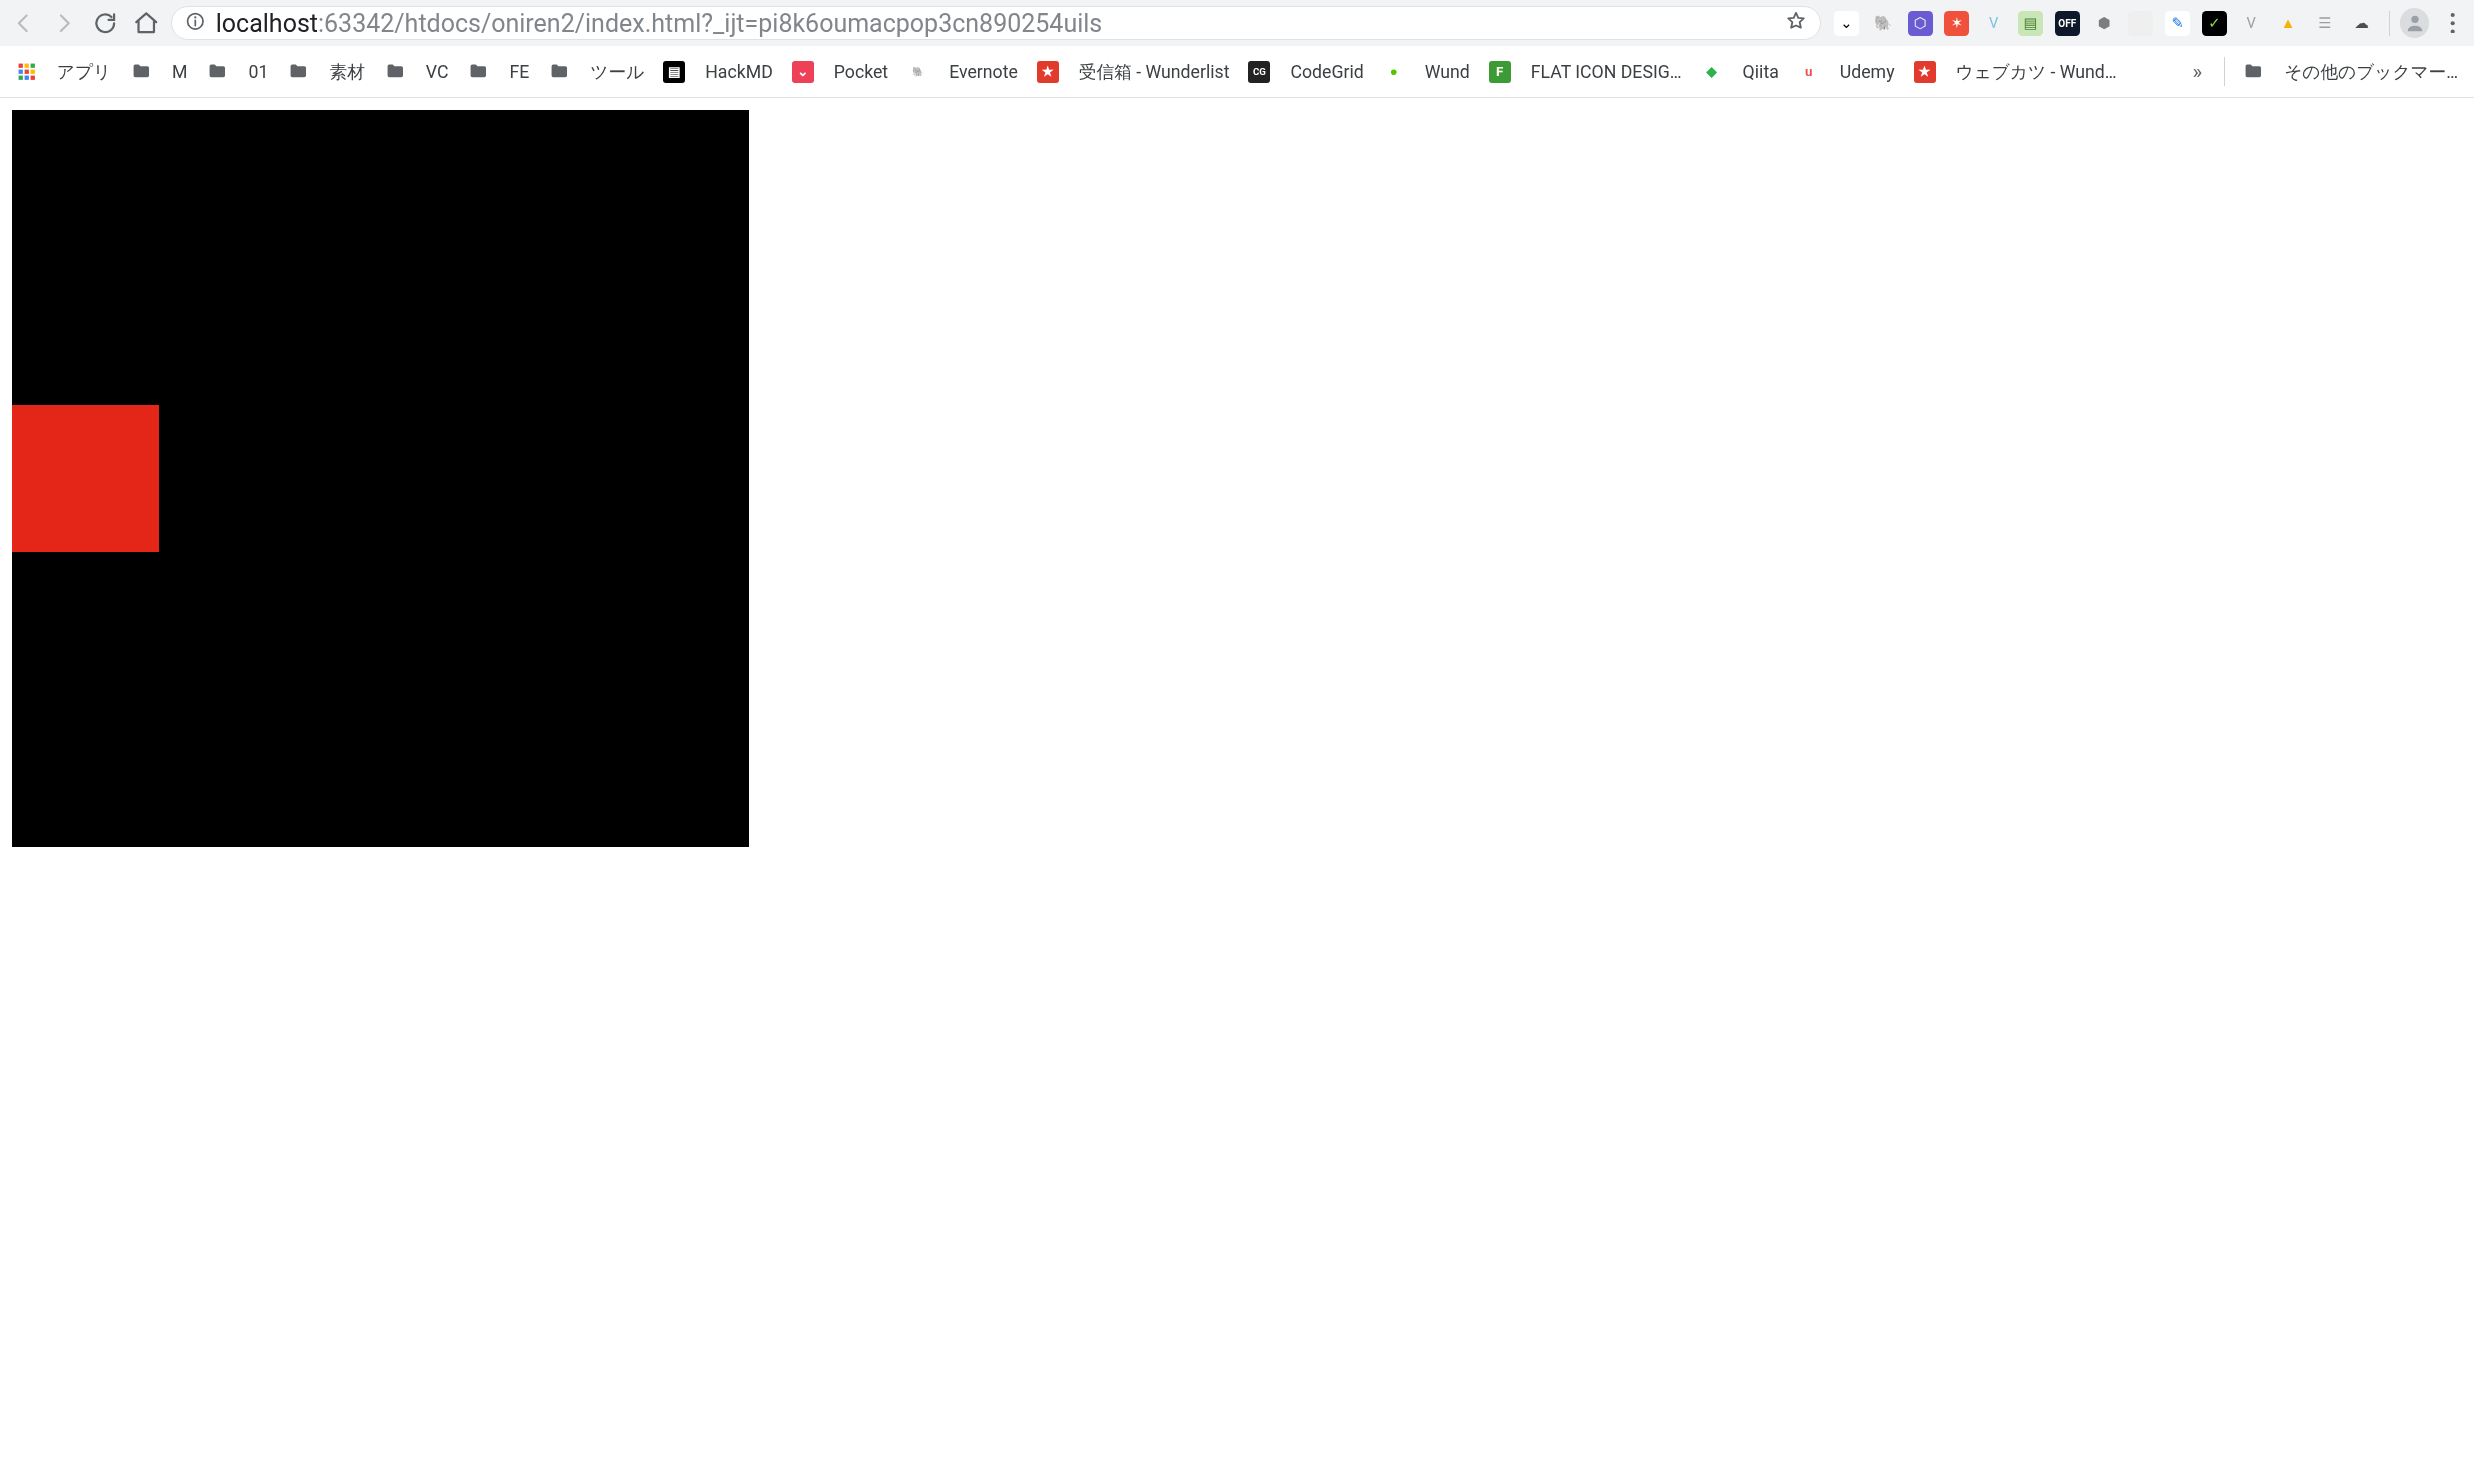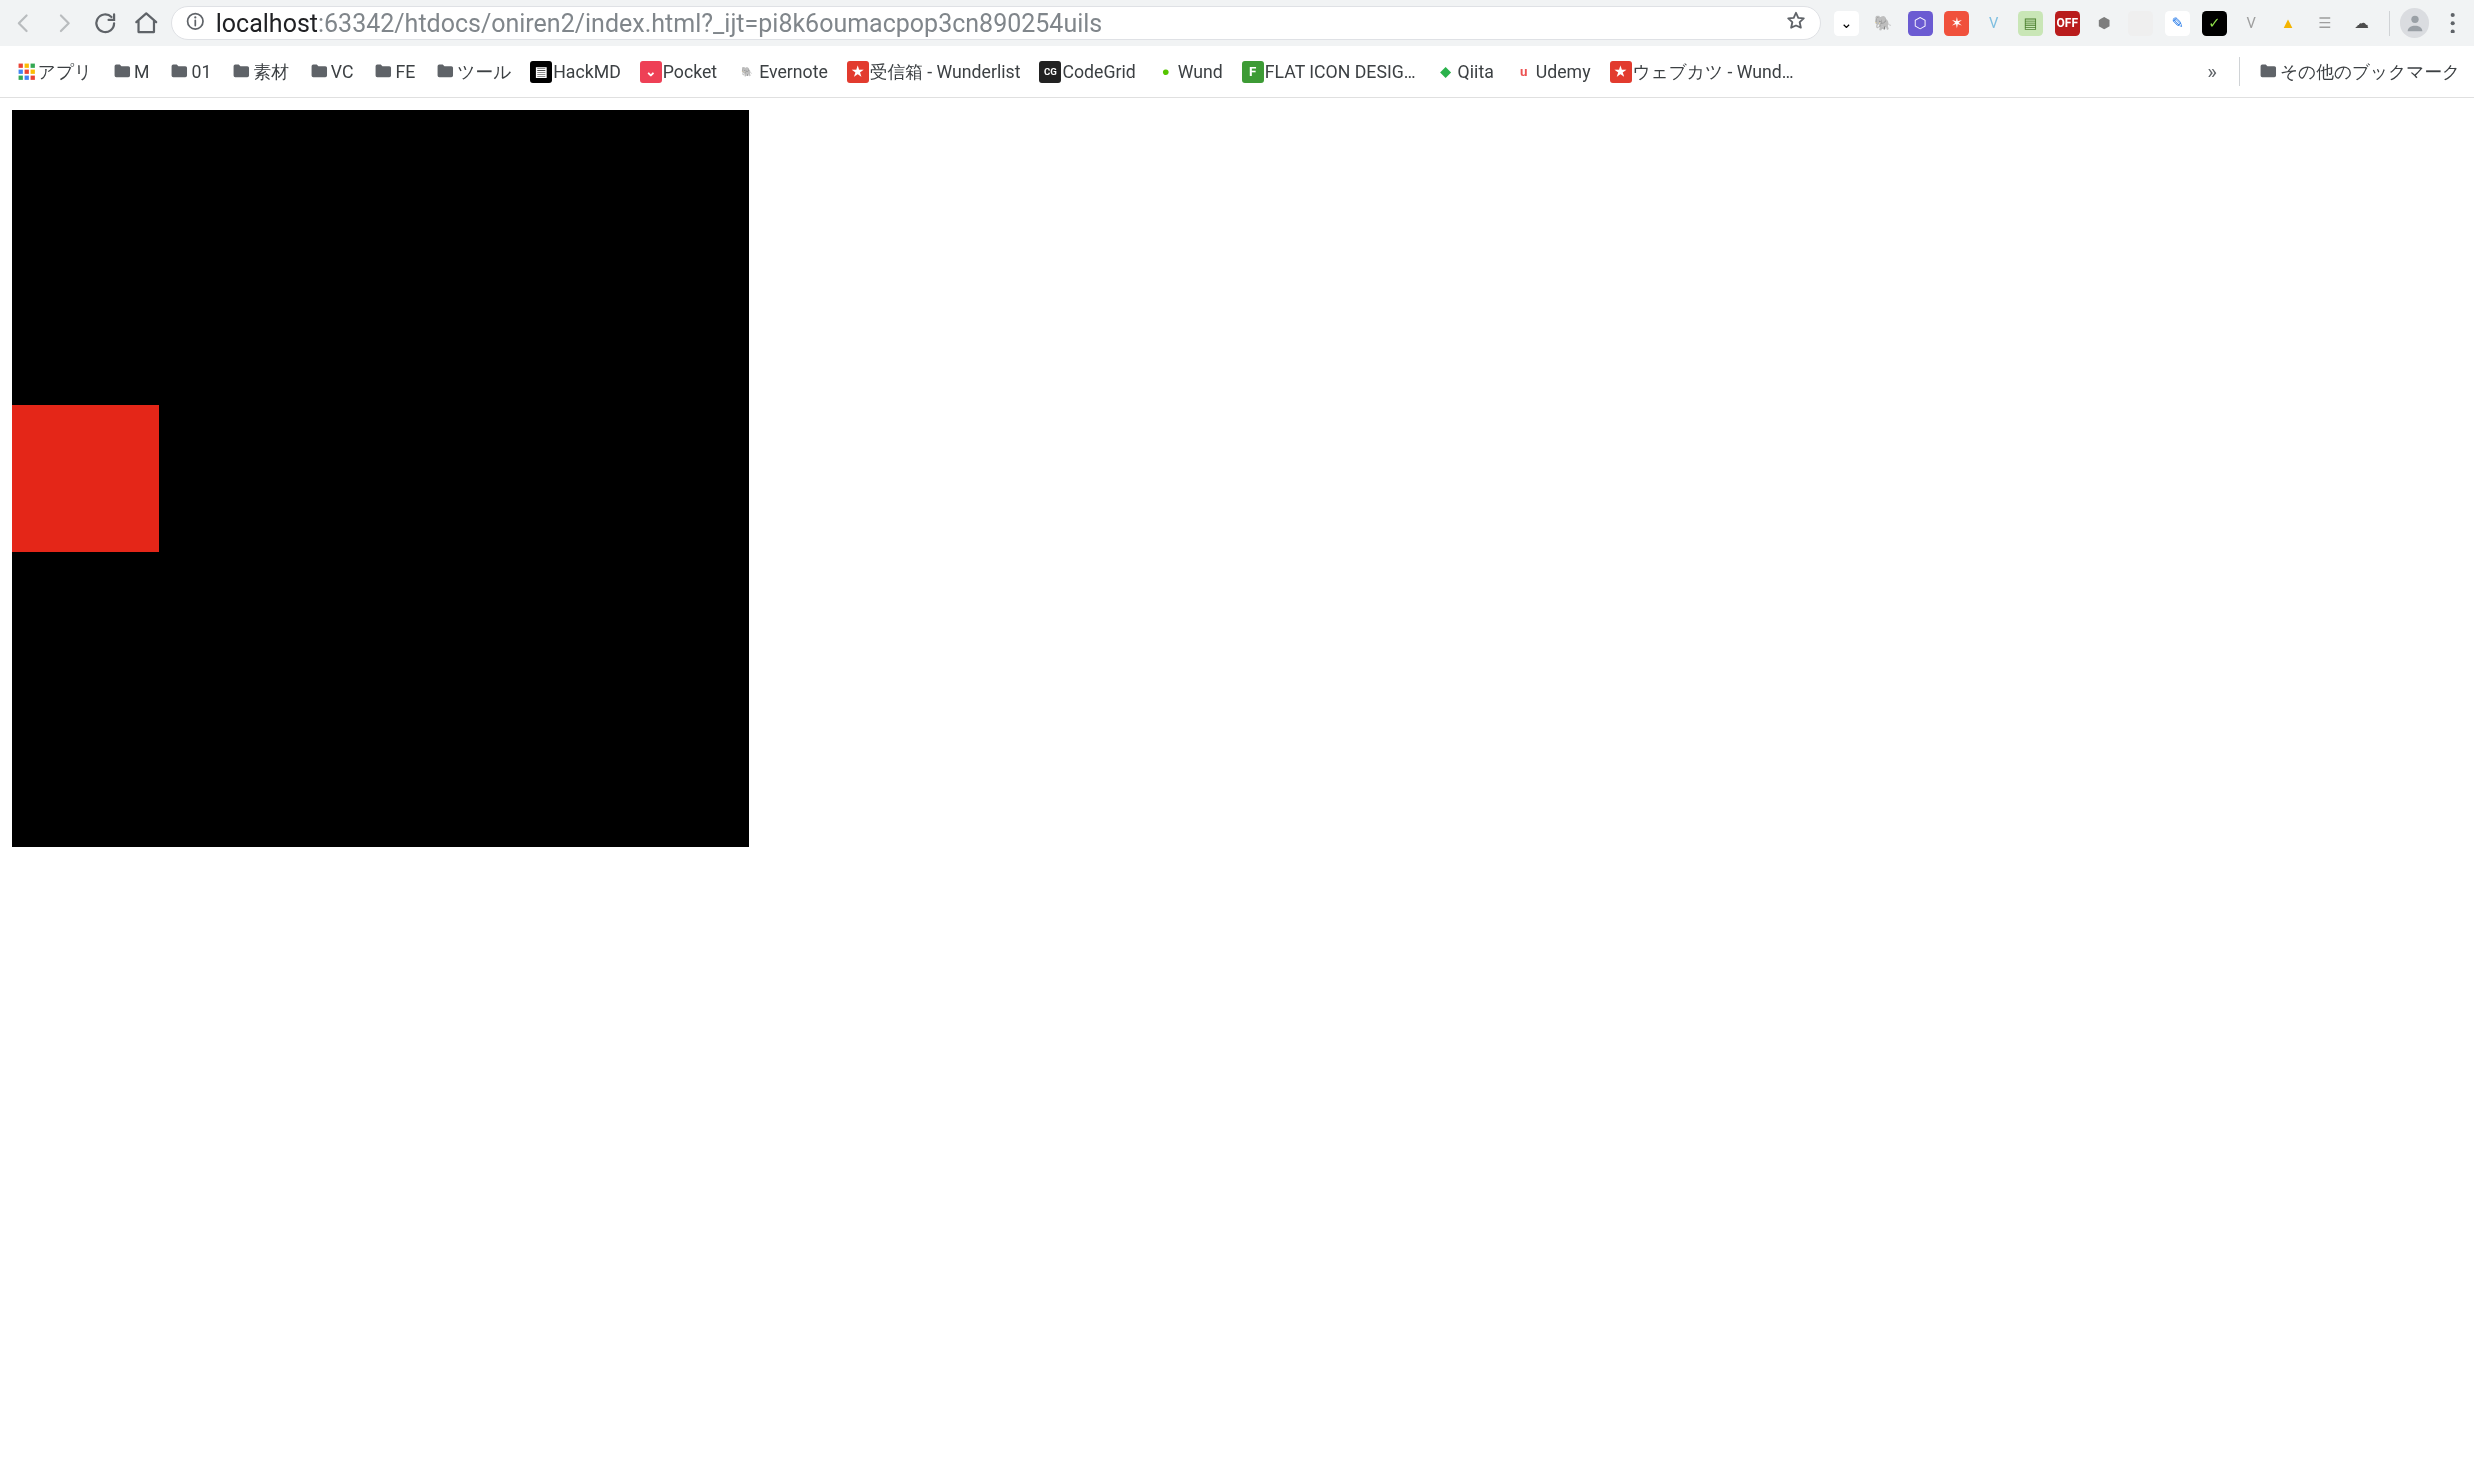--- a/index.html
+++ b/index.html
@@ -113,21 +113,21 @@
     background: #ffffff;
     border-bottom: 0.7px solid #e0e0e0;
     padding: 0 13.3px;
     gap: 16px;
     font-size: 17.7px;
     color: #3c4043;
   }
   .bm-item {
     display: flex;
     align-items: center;
-    gap: 1px;
+    gap: 20px;
     white-space: nowrap;
     flex-shrink: 0;
     padding: 2.9px 1.5px;
     border-radius: 4.4px;
     max-width: 221px;
   }
   .bm-item .bm-label {
     overflow: hidden;
     text-overflow: ellipsis;
   }
@@ -225,21 +225,21 @@
     </span>
   </div>
 
   <div class="ext-row" id="ext-row">
       <div class="ext-icon" style="background: rgb(255, 255, 255); color: rgb(0, 0, 0);">⌄</div>
       <div class="ext-icon" style="background: transparent; color: rgb(45, 190, 96);">🐘</div>
       <div class="ext-icon" style="background: rgb(107, 91, 210); color: rgb(255, 255, 255);">⬡</div>
       <div class="ext-icon" style="background: rgb(240, 81, 60); color: rgb(255, 255, 255);">✶</div>
       <div class="ext-icon" style="background: transparent; color: rgb(127, 191, 224);">V</div>
       <div class="ext-icon" style="background: rgb(201, 230, 182); color: rgb(74, 127, 45);">▤</div>
-      <div class="ext-icon" style="background: #b91c1c; color: rgb(255, 255, 255); font-size: 12px; font-weight: 700;">OFF</div>
+      <div class="ext-icon" style="background: #0f172a; color: rgb(255, 255, 255); font-size: 10px; font-weight: 700;">OFF</div>
       <div class="ext-icon" style="background: transparent; color: rgb(125, 125, 125);">⬢</div>
       <div class="ext-icon" style="background: rgb(239, 239, 239); color: rgb(255, 255, 255);"></div>
       <div class="ext-icon" style="background: rgb(255, 255, 255); color: rgb(26, 115, 232);">✎</div>
       <div class="ext-icon" style="background: rgb(0, 0, 0); color: rgb(143, 224, 74);">✓</div>
       <div class="ext-icon" style="background: transparent; color: rgb(158, 158, 158);">V</div>
       <div class="ext-icon" style="background: transparent; color: rgb(244, 180, 0);">▲</div>
       <div class="ext-icon" style="background: transparent; color: rgb(158, 158, 158);">☰</div>
       <div class="ext-icon" style="background: transparent; color: rgb(77, 77, 77);">☁</div>
     </div>
 

